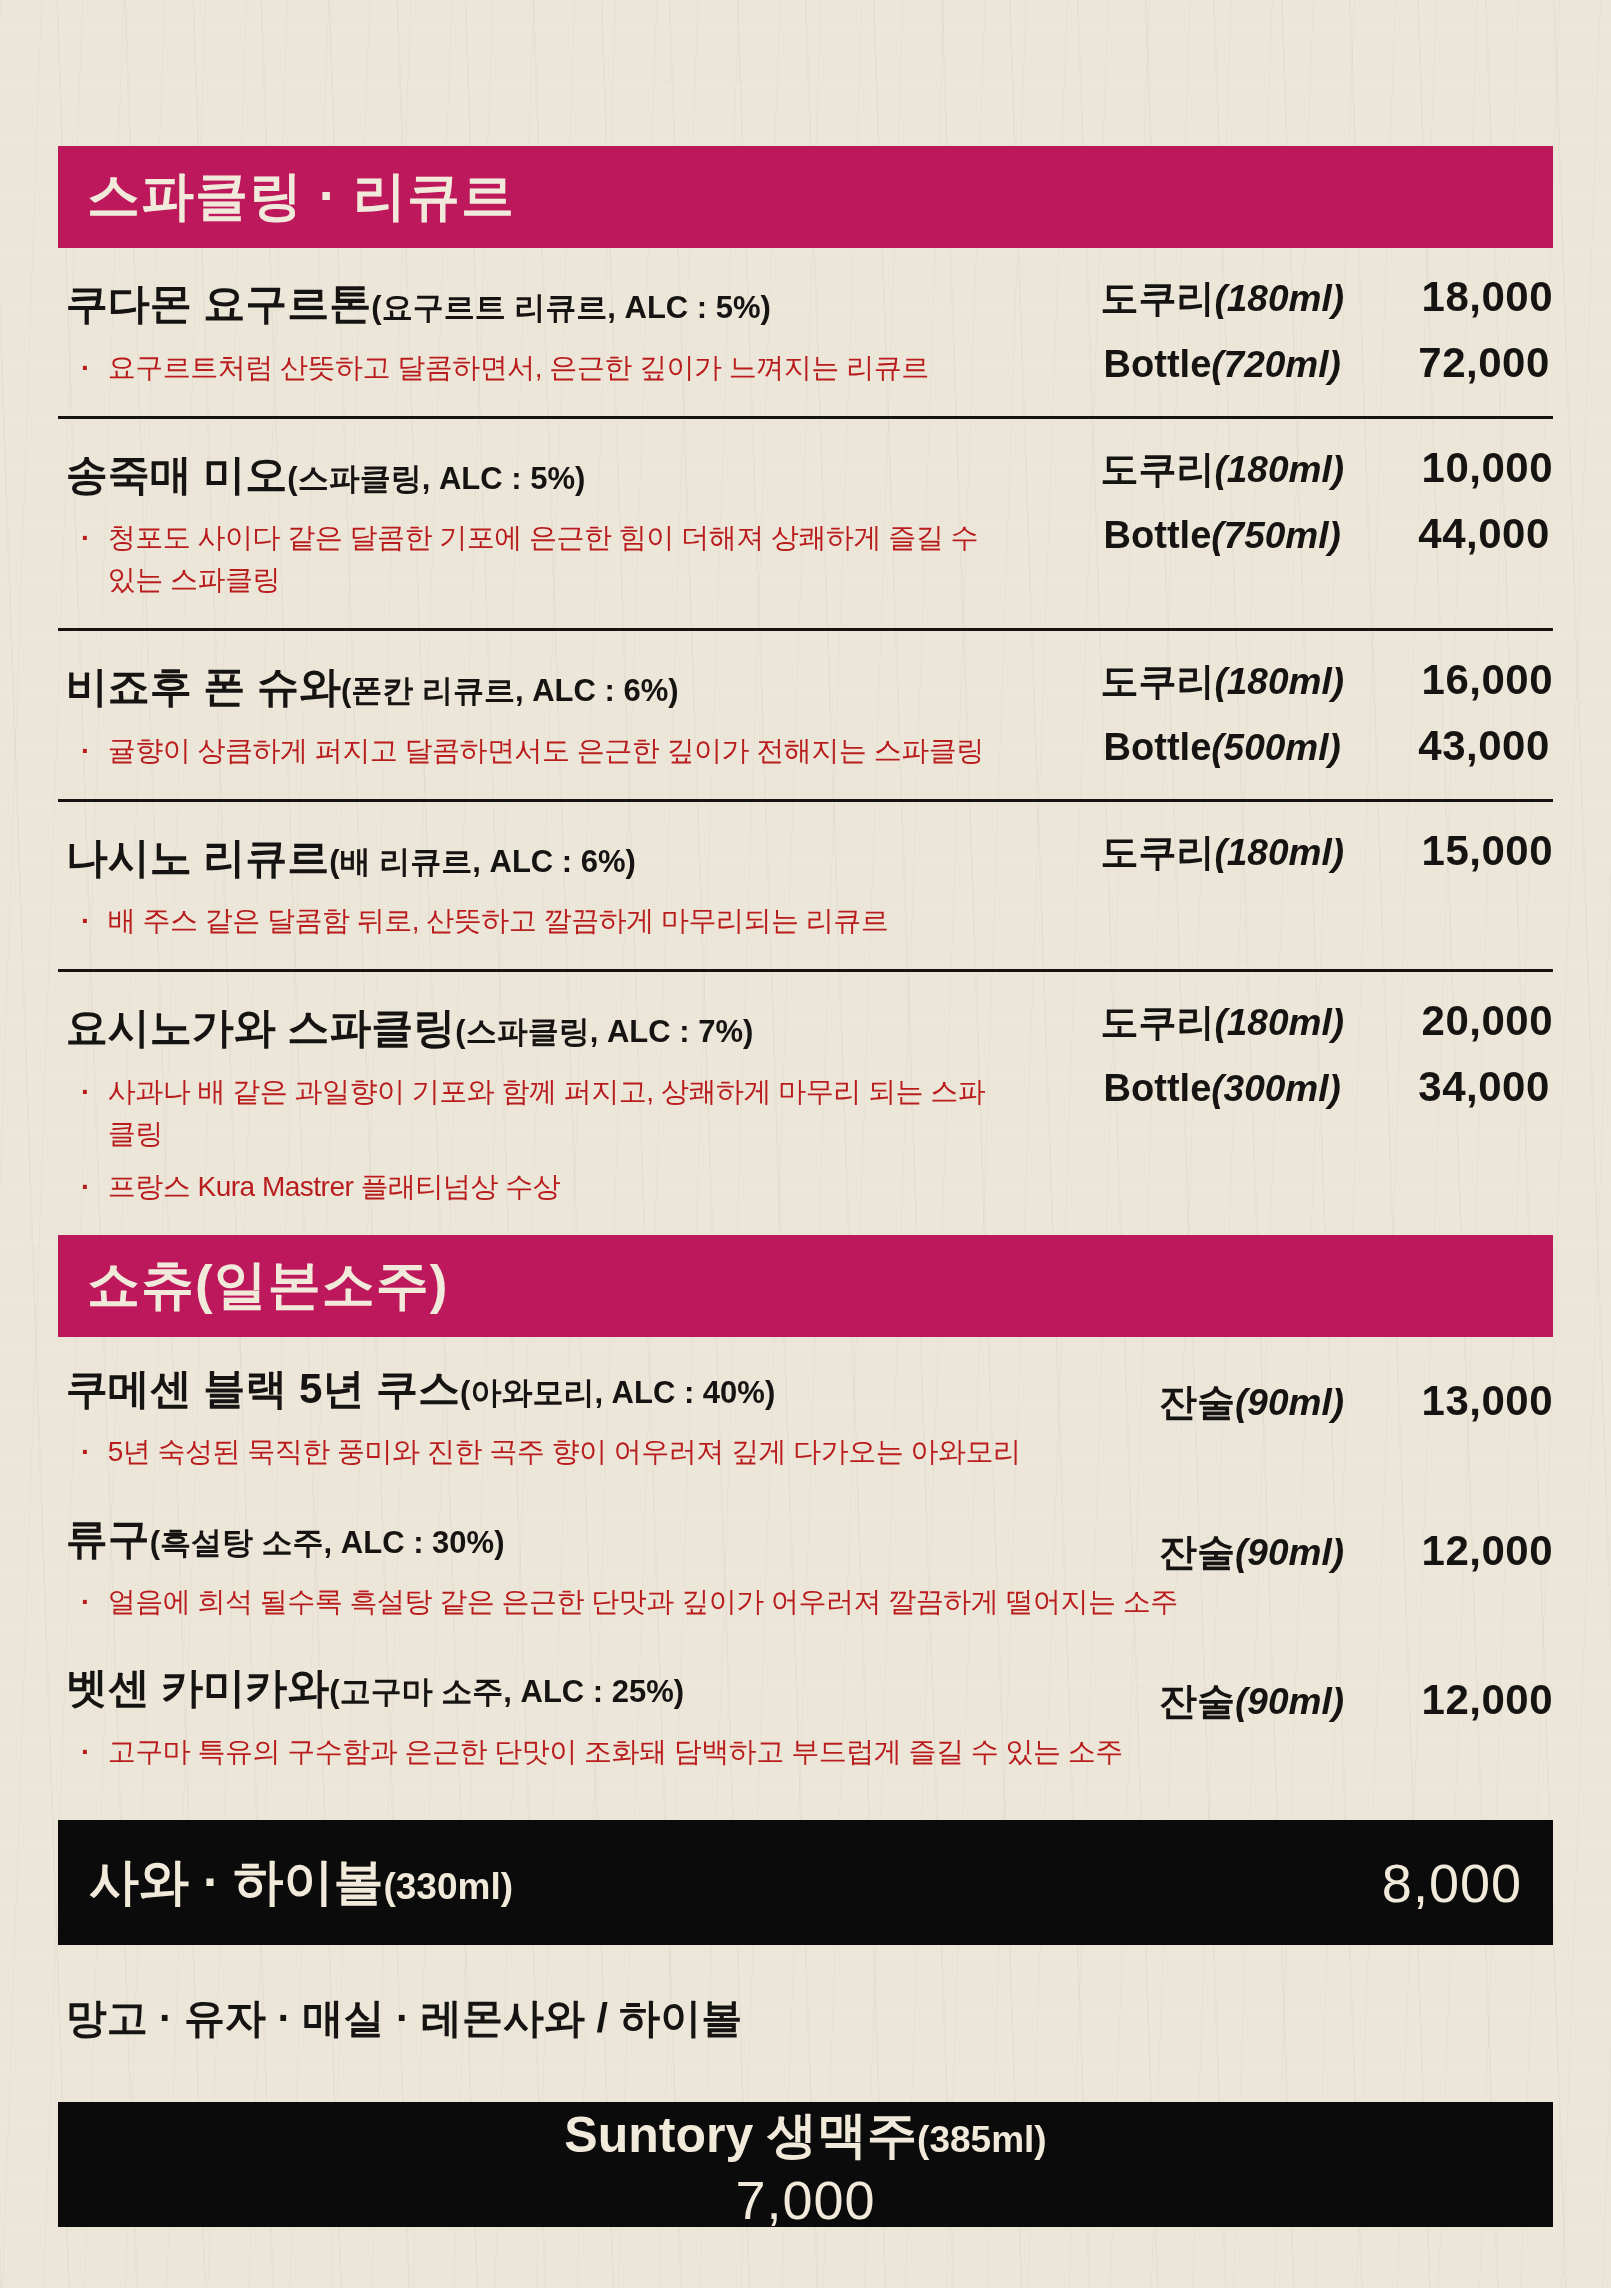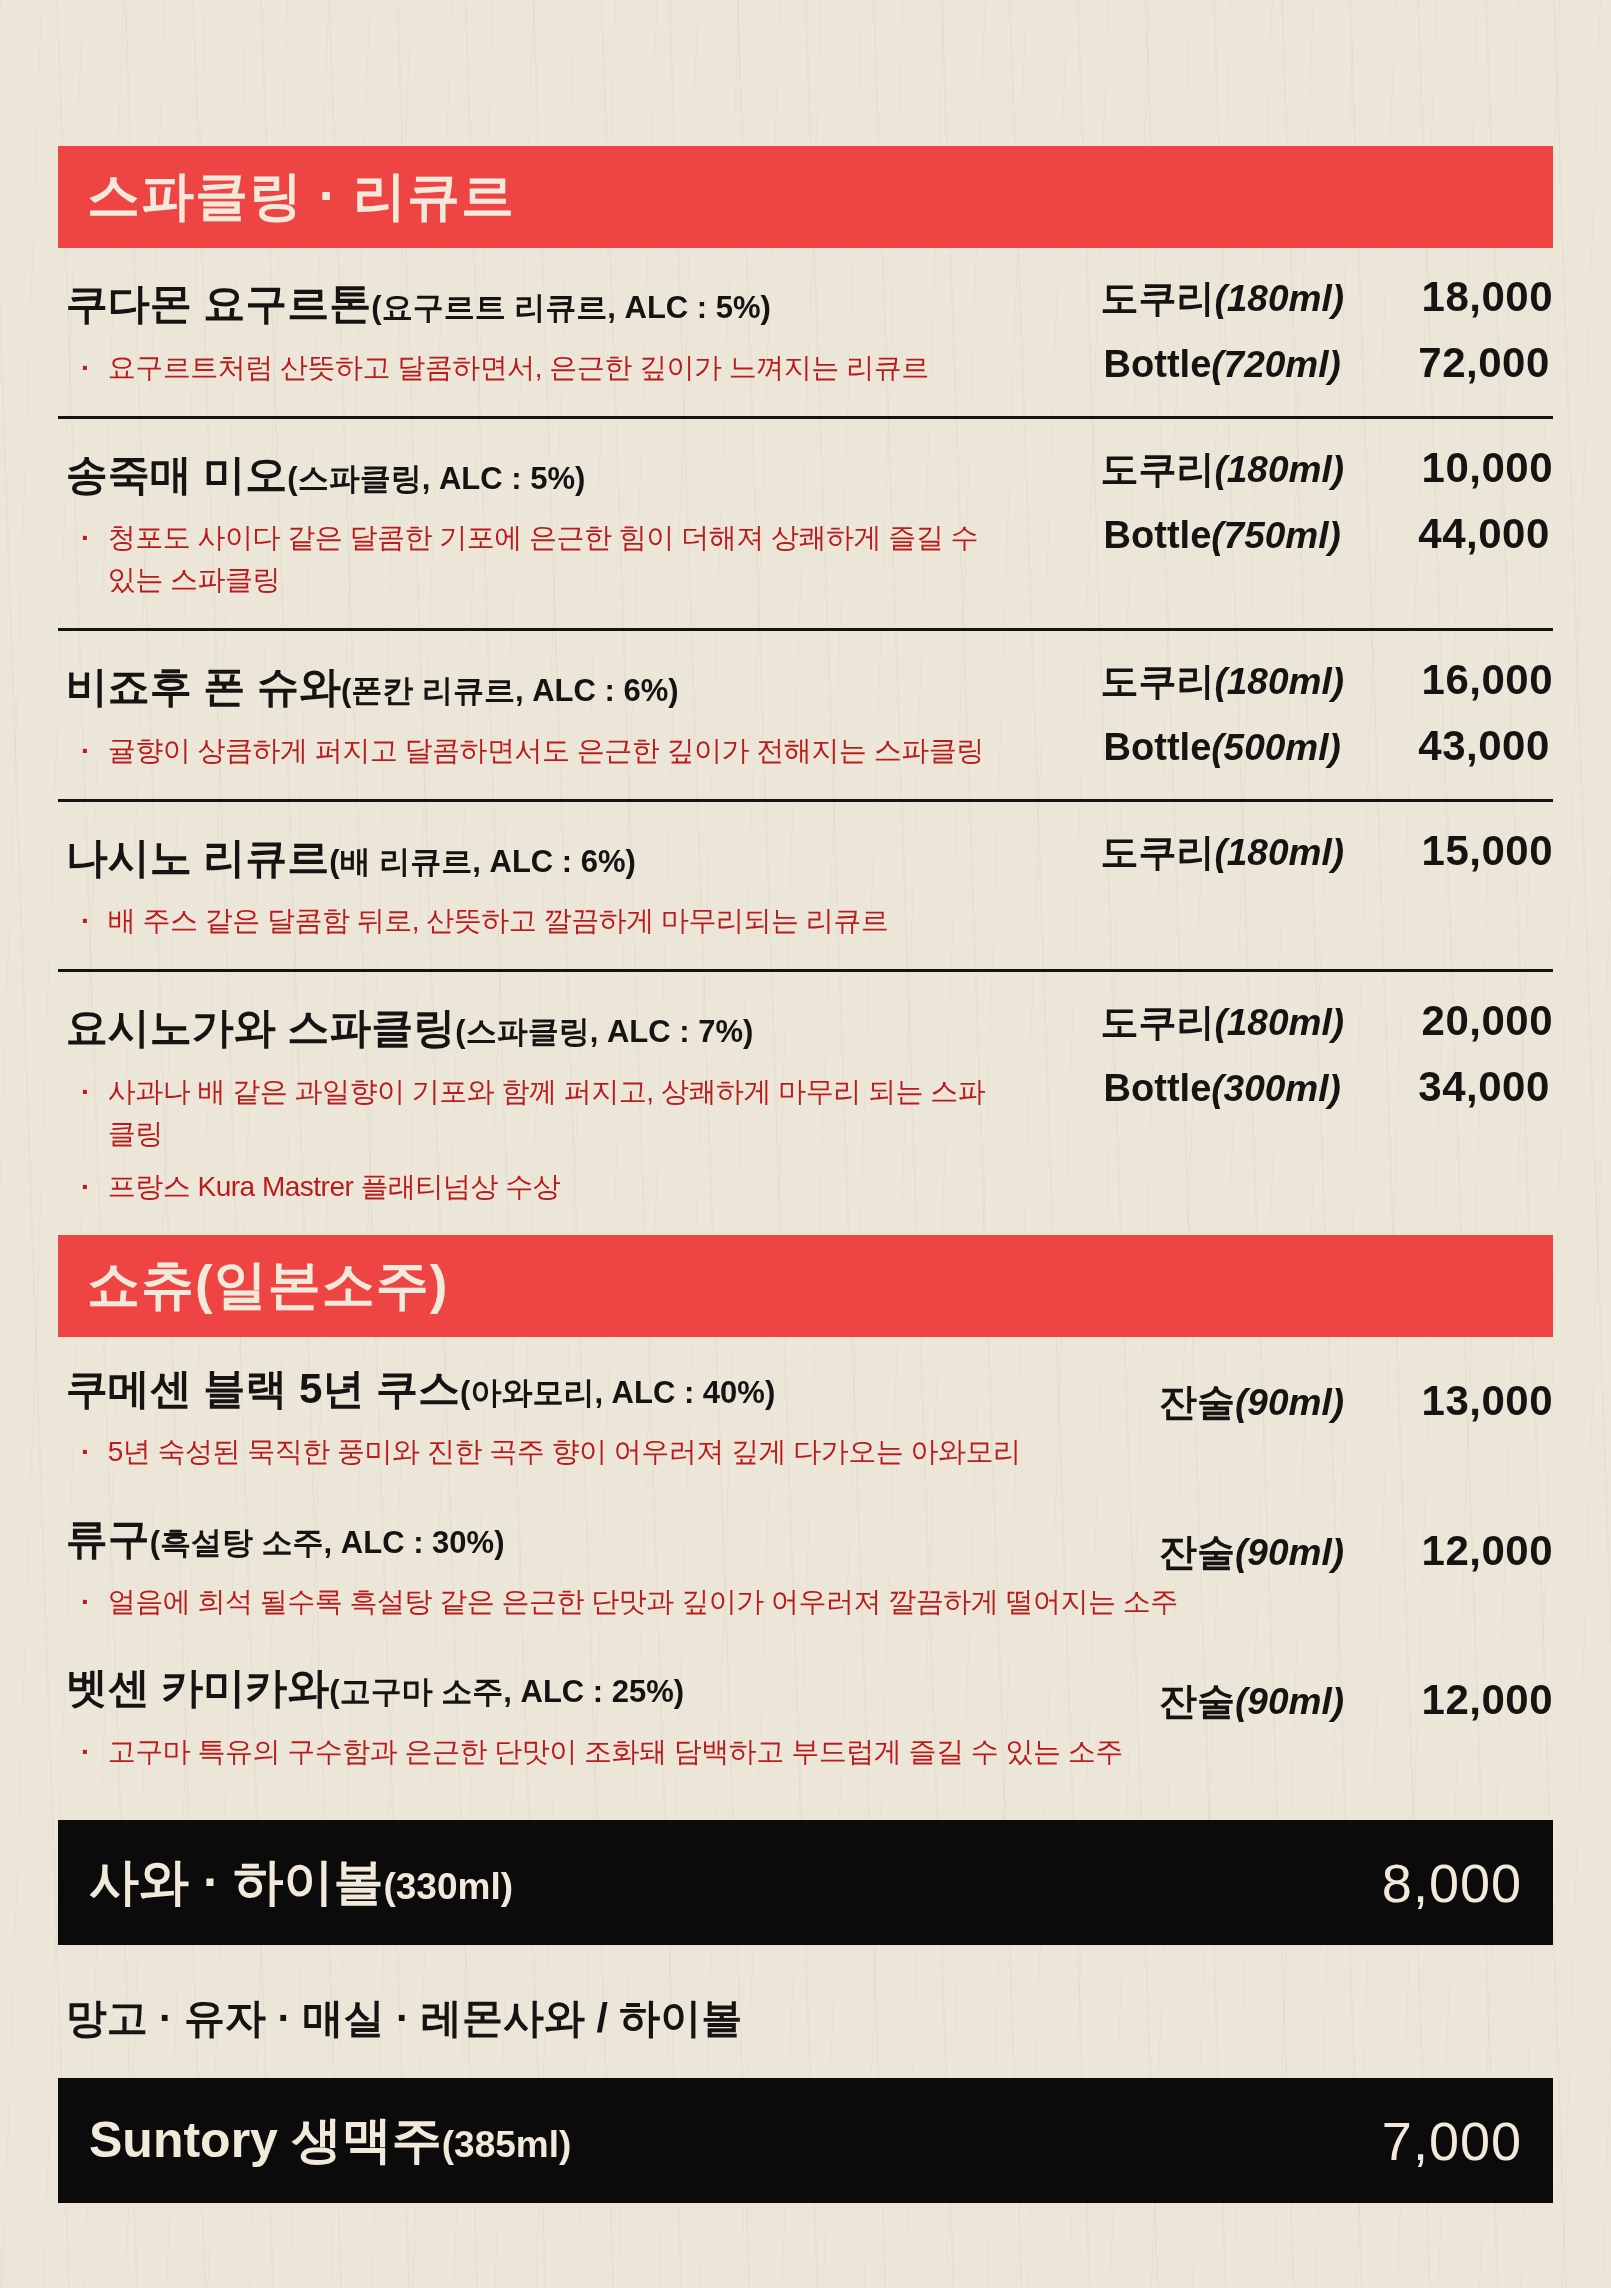--- a/index.html
+++ b/index.html
@@ -11,21 +11,21 @@
     background-color: #ece6d9;
     background-image:
       repeating-linear-gradient(92deg, rgba(140,120,95,0.05) 0 1px, rgba(0,0,0,0) 1px 41px),
       repeating-linear-gradient(88deg, rgba(100,90,70,0.04) 0 1.9px, rgba(0,0,0,0) 1.9px 68px),
       repeating-linear-gradient(0deg, rgba(255,255,255,0.06) 0 2.9px, rgba(0,0,0,0) 2.9px 55px);
     overflow: hidden;
   }
   .page { padding: 146px 58px 0 58px; }
 
   .section-header {
-    background: #ef4444;
+    background: #be185d;
     color: #f1e9da;
     height: 102px;
     display: flex;
     align-items: center;
     padding: 7px 29px;
     font-size: 53px;
     font-weight: 700;
     letter-spacing: 1px;
   }
 
@@ -79,21 +79,21 @@
     align-items: center;
     justify-content: space-between;
     padding: 0 31px;
   }
   .banner-name { font-size: 50px; font-weight: 700; white-space: nowrap; }
   .banner-meta { font-size: 37px; font-weight: 700; }
   .banner-price { font-size: 54px; font-weight: 400; letter-spacing: 1px; }
 
   .banner-sawa    { margin-top: 30px; }
   .flavor-note    { margin: 46px 0 0 7.7px; font-size: 41px; font-weight: 700; }
-  .banner-beer    { margin-top: 32px; }
+  .banner-beer    { margin-top: 56px; flex-direction: column; }
 </style>
 </head>
 <body>
 
 <div class="page">
 
   <div class="section-header">
     <span>스파클링 · 리큐르</span>
   </div>
 

